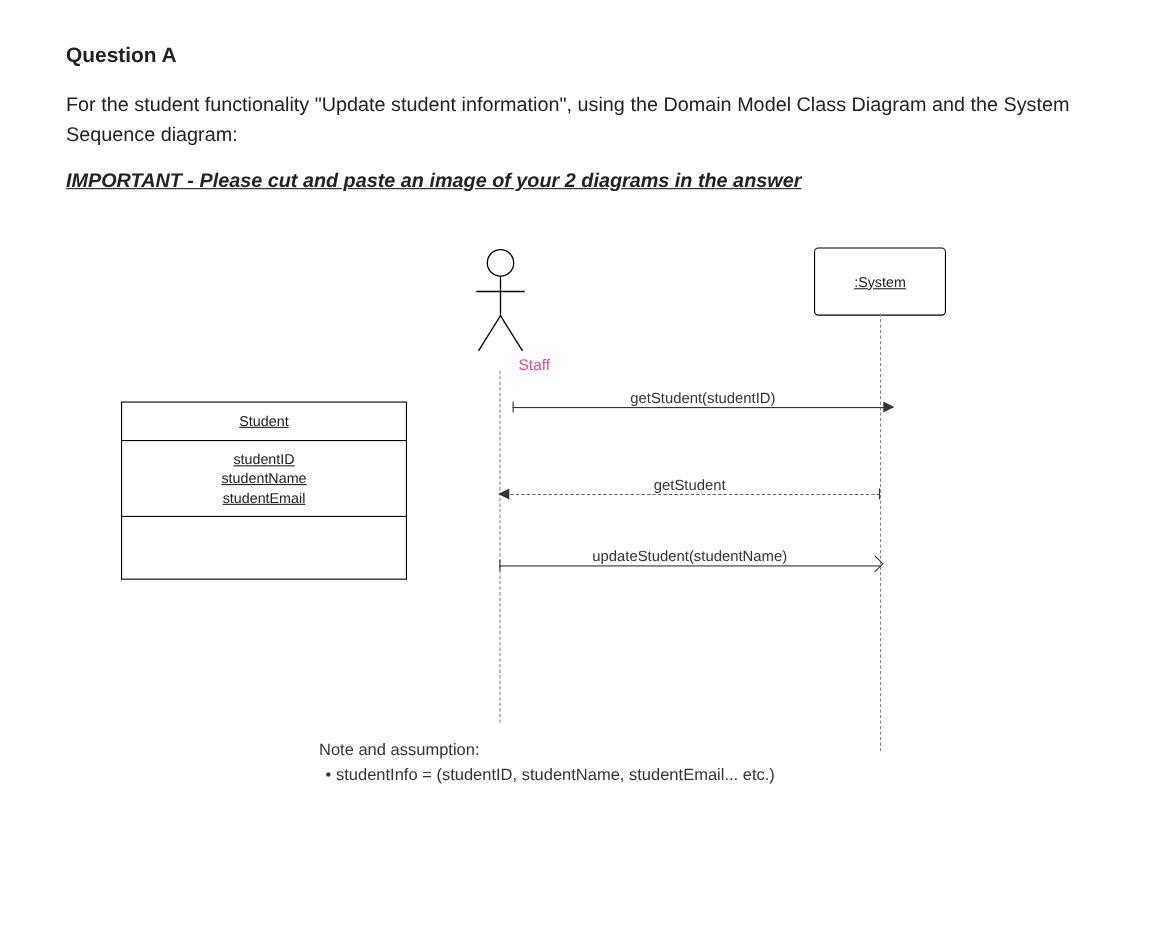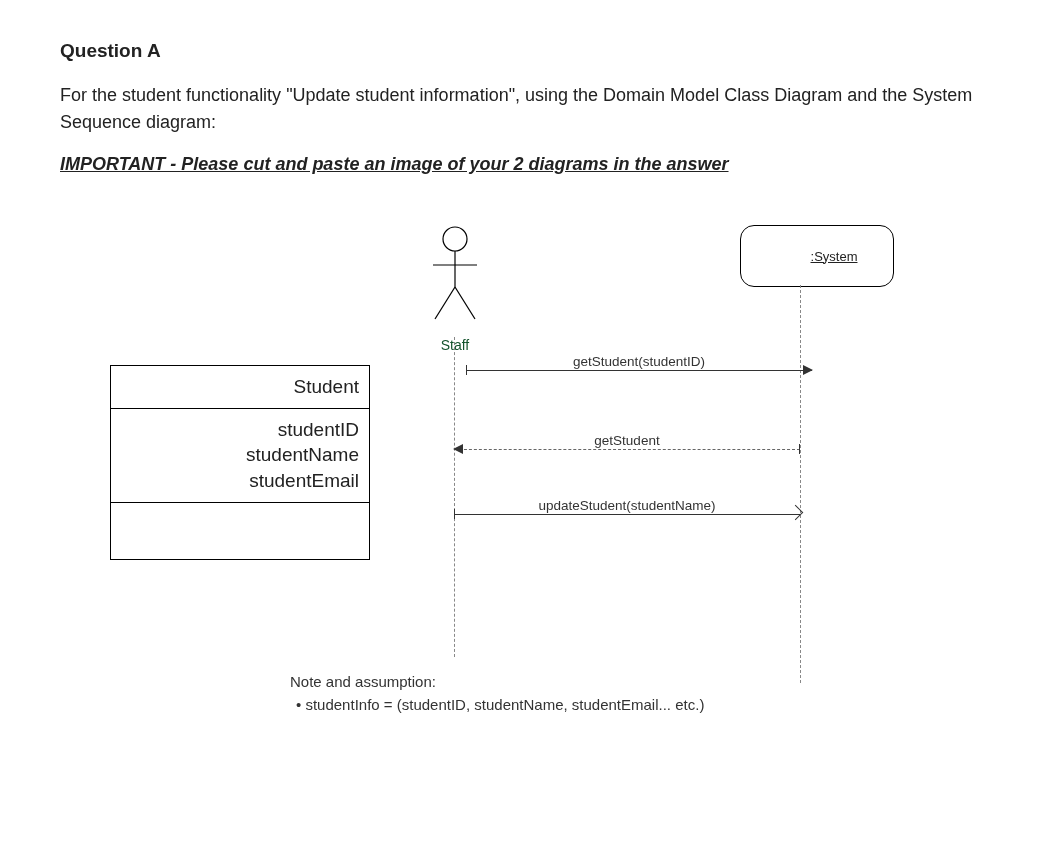--- a/index.html
+++ b/index.html
@@ -53,60 +53,61 @@
   
   .classbox {
     position: absolute;
     left: 50px;
     top: 140px;
     width: 258px;
     border: 1px solid #000;
   }
   .classbox .row {
     padding: 8px 10px;
-    text-align: right;
-    font-size: 19px;
+    text-align: center;
+    font-size: 13px;
     line-height: 1.35;
+    text-decoration: underline;
   }
   .classbox .row + .row {
     border-top: 1px solid #000;
   }
   .classbox .attrs div { line-height: 1.35; }
   .classbox .ops { height: 40px; }
 
   
   .actor {
     position: absolute;
     left: 350px;
     top: 0;
     width: 90px;
     text-align: center;
   }
   .actor svg { display: block; margin: 0 auto; }
   .actor-label {
     font-size: 14px;
-    margin-top: 16px;
-    color: #14532d;
+    margin-top: 2px;
+    color: #ec4899;
+    text-align: right;
   }
 
   
   .systembox {
     position: absolute;
     left: 680px;
     top: 0;
     width: 118px;
     height: 60px;
     border: 1px solid #000;
-    border-radius: 14px;
+    border-radius: 4px;
     display: flex;
     align-items: center;
     justify-content: center;
     font-size: 13px;
     text-decoration: underline;
-    padding-left: 34px;
   }
 
   
   .lifeline {
     position: absolute;
     width: 0;
     border-left: 1px dashed #888;
   }
   .lifeline.actor-ll {
     left: 394px;

